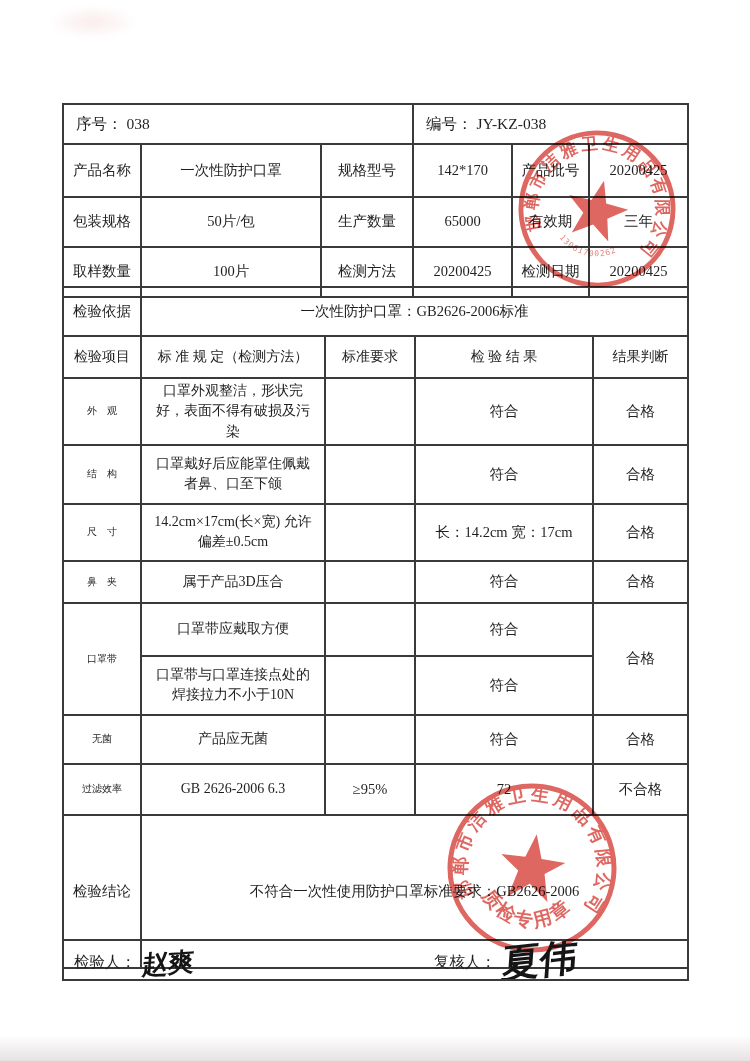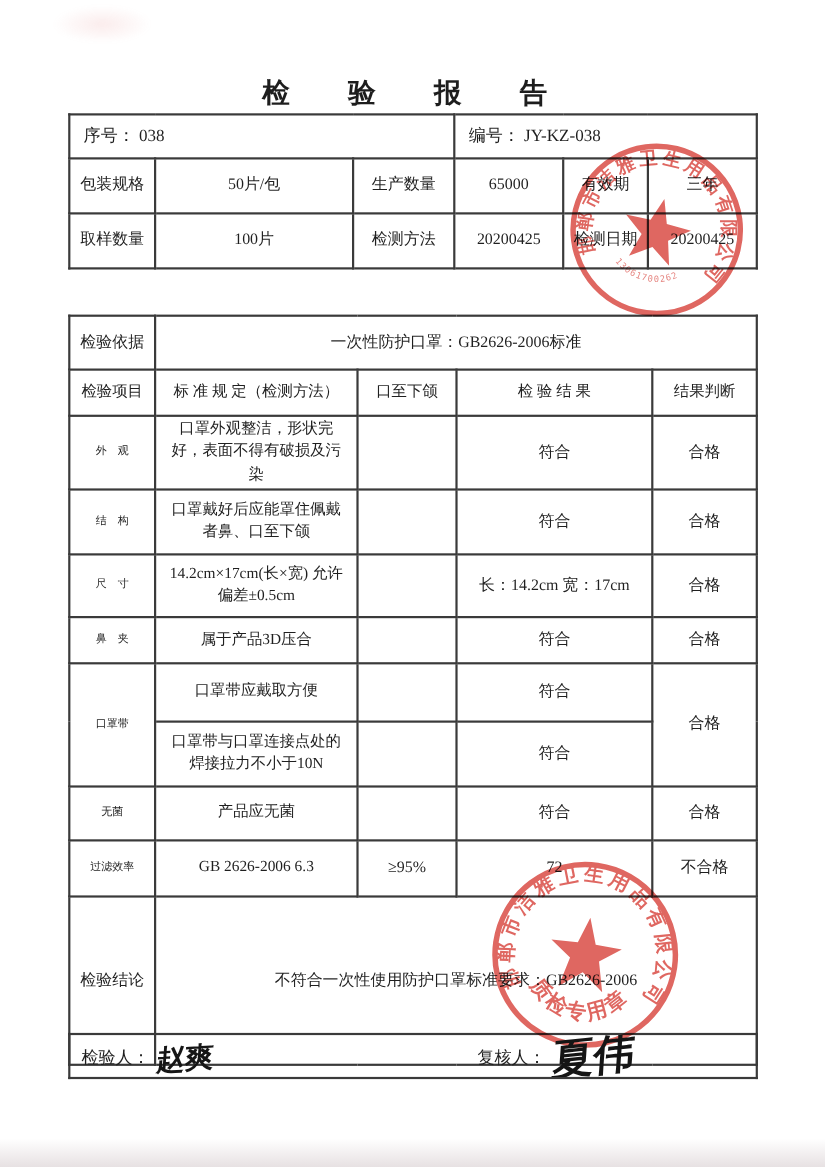--- a/index.html
+++ b/index.html
@@ -69,36 +69,43 @@
   .sig-inspector{left:78px;top:6px;font-size:26px;transform:rotate(-4deg) skewX(-8deg);}
   .sig-reviewer{left:438px;top:-4px;font-size:38px;transform:rotate(-6deg) skewX(-10deg);}
 </style>
 </head>
 <body>
 
 <div class="page">
 
   <div class="smudge"></div>
 
-  <div class="title">检　验　报　告</div>
 
   <table class="tblA">
     <colgroup>
       <col style="width:78px">
         <col style="width:180px">
         <col style="width:92px">
       <col style="width:99px">
         <col style="width:77px">
         <col style="width:99px">
     </colgroup>
     <tbody>
         <tr class="r1">
       <td colspan="3" class="al">序号： 038</td>
       <td colspan="3" class="al">编号： JY-KZ-038</td>
     </tr>
+    <tr class="r2">
+      <td>产品名称</td>
+      <td>一次性防护口罩</td>
+      <td>规格型号</td>
+      <td>142*170</td>
+      <td>产品批号</td>
+      <td>20200425</td>
+    </tr>
     <tr class="r3">
       <td>包装规格</td>
       <td>50片/包</td>
       <td>生产数量</td>
       <td>65000</td>
       <td>有效期</td>
       <td>三年</td>
     </tr>
     <tr class="r4">
       <td>取样数量</td>
@@ -120,21 +127,21 @@
         <col style="width:95px">
     </colgroup>
     <tbody>
         <tr class="rb1">
       <td>检验依据</td>
       <td colspan="4">一次性防护口罩：GB2626-2006标准</td>
     </tr>
     <tr class="rhd">
       <td>检验项目</td>
       <td>标 准 规 定（检测方法）</td>
-      <td>口至下颌</td>
+      <td>标准要求</td>
       <td>检 验 结 果</td>
       <td>结果判断</td>
     </tr>
     <tr class="ri1">
       <td class="itemcol">外　观</td>
       <td class="std">口罩外观整洁，形状完好，表面不得有破损及污染</td>
       <td></td>
       <td>符合</td>
       <td>合格</td>
     </tr>

